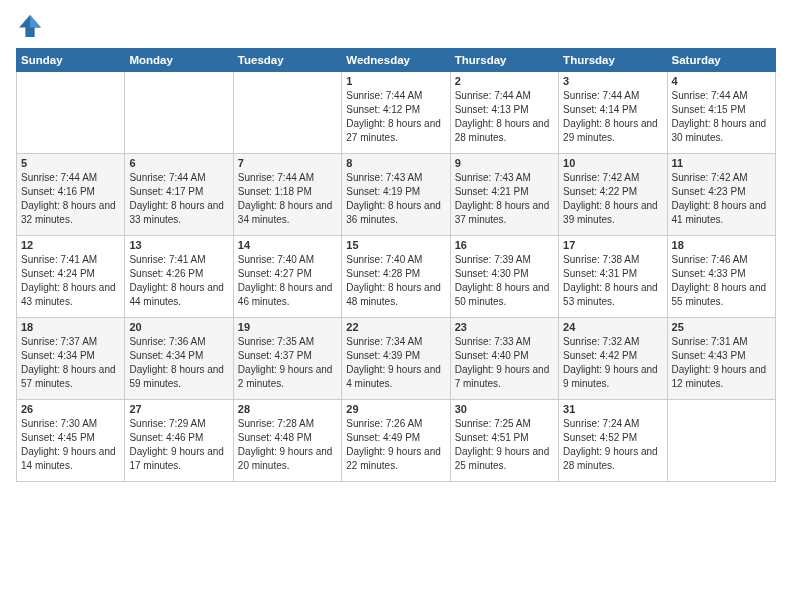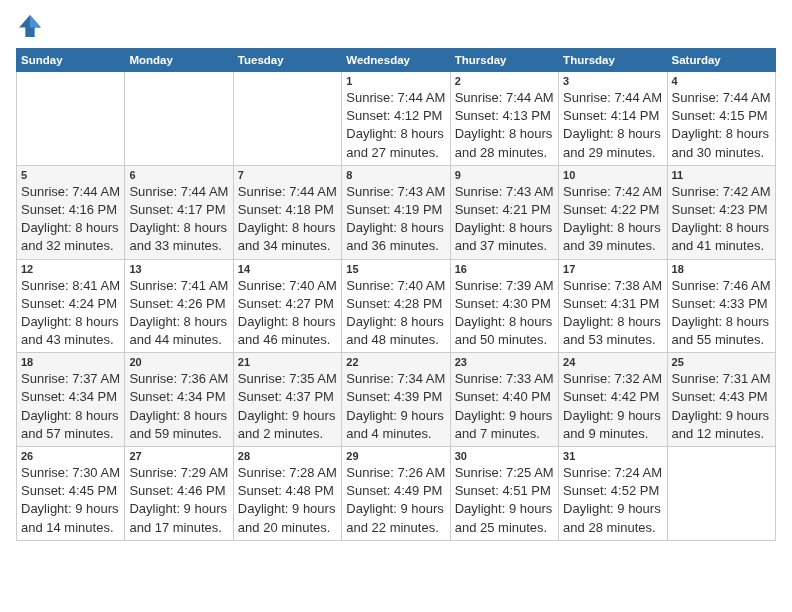--- a/index.html
+++ b/index.html
@@ -88,21 +88,21 @@
       background: #f5f5f5;
     }
     .day-num {
       font-size: 11px;
       font-weight: bold;
       color: #333;
       display: block;
       margin-bottom: 2px;
     }
     .day-info {
-      font-size: 13px;
+      font-size: 10px;
       color: #333;
       line-height: 1.4;
     }
     .empty {
       background: #fff !important;
     }
     .calendar tr:nth-child(even) td.empty {
       background: #f5f5f5 !important;
     }
   </style>
@@ -178,21 +178,21 @@
           </td>
           <td>
             <span class="day-num">6</span>
             <div class="day-info">Sunrise: 7:44 AM
 Sunset: 4:17 PM
 Daylight: 8 hours and 33 minutes.</div>
           </td>
           <td>
             <span class="day-num">7</span>
             <div class="day-info">Sunrise: 7:44 AM
-Sunset: 4:18 PM
+Sunset: 1:18 PM
 Daylight: 8 hours and 34 minutes.</div>
           </td>
           <td>
             <span class="day-num">8</span>
             <div class="day-info">Sunrise: 7:43 AM
 Sunset: 4:19 PM
 Daylight: 8 hours and 36 minutes.</div>
           </td>
           <td>
             <span class="day-num">9</span>
@@ -209,21 +209,21 @@
           <td>
             <span class="day-num">11</span>
             <div class="day-info">Sunrise: 7:42 AM
 Sunset: 4:23 PM
 Daylight: 8 hours and 41 minutes.</div>
           </td>
         </tr>
         <tr>
           <td>
             <span class="day-num">12</span>
-            <div class="day-info">Sunrise: 8:41 AM
+            <div class="day-info">Sunrise: 7:41 AM
 Sunset: 4:24 PM
 Daylight: 8 hours and 43 minutes.</div>
           </td>
           <td>
             <span class="day-num">13</span>
             <div class="day-info">Sunrise: 7:41 AM
 Sunset: 4:26 PM
 Daylight: 8 hours and 44 minutes.</div>
           </td>
           <td>
@@ -264,21 +264,21 @@
 Sunset: 4:34 PM
 Daylight: 8 hours and 57 minutes.</div>
           </td>
           <td>
             <span class="day-num">20</span>
             <div class="day-info">Sunrise: 7:36 AM
 Sunset: 4:34 PM
 Daylight: 8 hours and 59 minutes.</div>
           </td>
           <td>
-            <span class="day-num">21</span>
+            <span class="day-num">19</span>
             <div class="day-info">Sunrise: 7:35 AM
 Sunset: 4:37 PM
 Daylight: 9 hours and 2 minutes.</div>
           </td>
           <td>
             <span class="day-num">22</span>
             <div class="day-info">Sunrise: 7:34 AM
 Sunset: 4:39 PM
 Daylight: 9 hours and 4 minutes.</div>
           </td>

